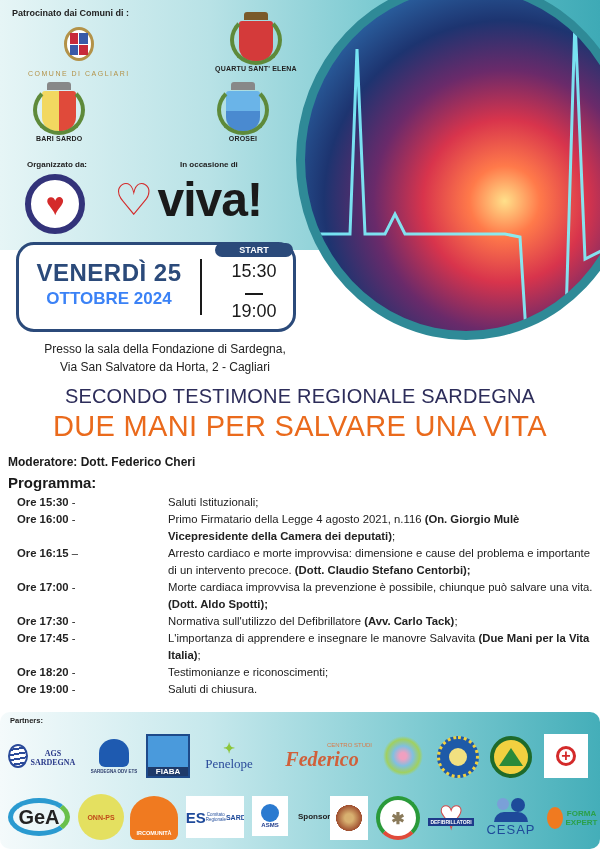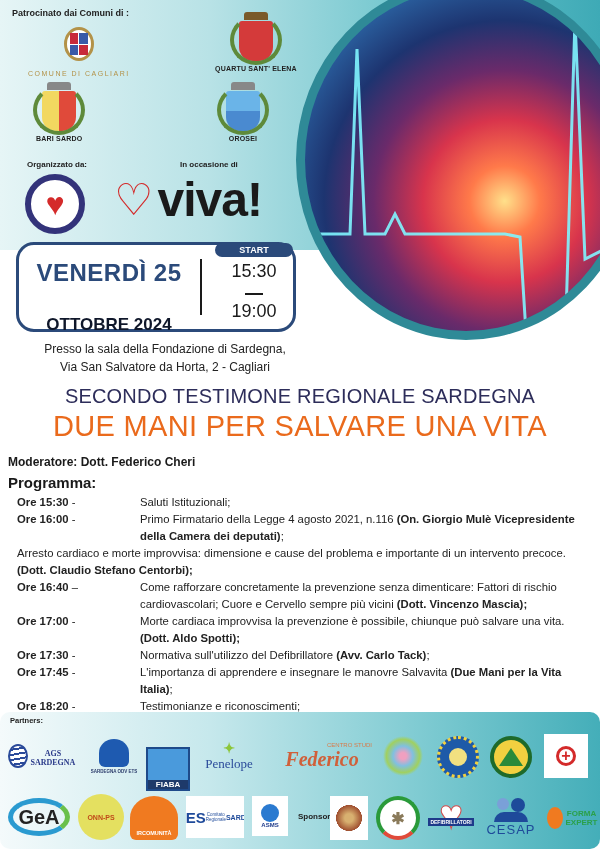--- a/index.html
+++ b/index.html
@@ -30,38 +30,38 @@
   .org-logo .heart { color: #d42a2a; font-size: 32px; line-height: 1; }
   .viva { position: absolute; left: 114px; top: 176px; display: flex; align-items: center; }
   .viva .heart-outline { color: #d42a2a; font-size: 44px; line-height: 1; margin-right: 4px; }
   .viva .word { font-size: 48px; font-weight: bold; color: #1a1a1a; letter-spacing: -1px; line-height: 1; }
 
   
   .date-box { position: absolute; left: 16px; top: 242px; width: 280px; height: 90px; border: 3px solid #2b4a7a;
     border-radius: 18px; background: #fff; }
   .date-main { position: absolute; left: 10px; top: 14px; width: 160px; text-align: center; }
   .date-day { font-size: 24px; font-weight: bold; color: #2b4a7a; letter-spacing: 0.5px; }
-  .date-month { font-size: 17px; font-weight: bold; color: #0f172a; margin-top: 28px; }
+  .date-month { font-size: 17px; font-weight: bold; color: #3b82f6; margin-top: 2px; }
   .date-divider { position: absolute; left: 181px; top: 14px; width: 2px; height: 56px; background: #1a1a1a; }
   .start-pill { position: absolute; left: 196px; top: -2px; width: 78px; height: 14px; border-radius: 8px; background: #2b4a7a;
     color: #fff; font-size: 9px; font-weight: bold; text-align: center; line-height: 14px; }
   .time-start, .time-end { position: absolute; left: 196px; width: 78px; text-align: center; font-size: 18px; color: #1a1a1a; }
   .time-start { top: 16px; }
   .time-dash { position: absolute; left: 226px; top: 48px; width: 18px; height: 2px; background: #1a1a1a; }
   .time-end { top: 56px; }
 
   .venue { position: absolute; left: 20px; top: 340px; width: 290px; text-align: center; font-size: 12px; line-height: 18px; color: #222; }
 
   .title1 { position: absolute; left: 0; width: 600px; top: 385px; text-align: center; font-size: 20px; color: #2d2d5a; letter-spacing: 0.2px; }
   .title2 { position: absolute; left: 0; width: 600px; top: 410px; text-align: center; font-size: 29px; color: #ea6a1c; letter-spacing: 0.3px; }
 
   .moderator { position: absolute; left: 8px; top: 455px; font-size: 12px; font-weight: bold; color: #1a1a1a; }
   .prog-title { position: absolute; left: 8px; top: 474px; font-size: 15px; font-weight: bold; color: #1a1a1a; }
   .prog-list { position: absolute; left: 17px; top: 494px; width: 580px; font-size: 11.3px; line-height: 17px; color: #222; }
-  .prog-row { display: flex; }
+  .prog-row { display: flex; gap: 28px; }
   .prog-time { width: 123px; flex: none; white-space: nowrap; }
   .prog-time b { font-weight: bold; }
   .prog-text { flex: 1; }
   .prog-text b { font-weight: bold; }
 
   
   .footer { position: absolute; left: 0; top: 712px; width: 600px; height: 137px;
     background: linear-gradient(90deg, #f4fafb 0%, #c6e8ec 35%, #7fcbd2 70%, #44aeb9 100%); border-radius: 10px; }
   .partners-label { position: absolute; left: 10px; top: 4px; font-size: 7.5px; font-weight: bold; color: #222; }
   .sponsor-label { position: absolute; left: 298px; top: 100px; font-size: 8px; font-weight: bold; color: #222; }
@@ -157,25 +157,22 @@
   <div class="prog-list">
     <div class="prog-row">
       <div class="prog-time"><b>Ore 15:30</b><span> - </span></div>
       <div class="prog-text"><span>Saluti Istituzionali;</span></div>
     </div>
     <div class="prog-row">
       <div class="prog-time"><b>Ore 16:00</b><span> - </span></div>
       <div class="prog-text"><span>Primo Firmatario della Legge 4 agosto 2021, n.116 </span><b>(On. Giorgio Mulè Vicepresidente della Camera dei deputati)</b><span>;</span></div>
     </div>
     <div class="prog-row">
+      <div class="prog-time"><b>Ore 16:15</b><span> – </span></div>
       <div class="prog-text"><span>Arresto cardiaco e morte improvvisa: dimensione e cause del problema e importante di un intervento precoce. </span><b>(Dott. Claudio Stefano Centorbi);</b></div>
-    </div>
-    <div class="prog-row">
-      <div class="prog-time"><b>Ore 16:40</b><span> – </span></div>
-      <div class="prog-text"><span>Come rafforzare concretamente la prevenzione senza dimenticare: Fattori di rischio cardiovascolari; Cuore e Cervello sempre più vicini </span><b>(Dott. Vincenzo Mascia);</b></div>
     </div>
     <div class="prog-row">
       <div class="prog-time"><b>Ore 17:00</b><span> - </span></div>
       <div class="prog-text"><span>Morte cardiaca improvvisa la prevenzione è possibile, chiunque può salvare una vita. </span><b>(Dott. Aldo Spotti);</b></div>
     </div>
     <div class="prog-row">
       <div class="prog-time"><b>Ore 17:30</b><span> - </span></div>
       <div class="prog-text"><span>Normativa sull'utilizzo del Defibrillatore </span><b>(Avv. Carlo Tack)</b><span>;</span></div>
     </div>
     <div class="prog-row">
@@ -196,21 +193,21 @@
     <div class="partners-label">Partners:</div>
 
     <div class="logo" style="left:8px;top:22px;width:70px;height:44px;flex-direction:row;">
       <div style="width:24px;height:24px;border-radius:50%;border:2px solid #2a4a9a;background:repeating-linear-gradient(170deg,#fff 0 3px,#2a4a9a 3px 5px);"></div>
       <div style="font-size:8px;color:#2a3a8a;font-family:'Liberation Serif',serif;margin-top:3px;">AGS SARDEGNA</div>
     </div>
     <div class="logo" style="left:88px;top:20px;width:52px;height:48px;flex-direction:column;">
       <div style="width:30px;height:28px;border-radius:50% 50% 6px 6px;background:#1e5ab0;"></div>
       <div style="font-size:4.5px;color:#2a3a6a;margin-top:2px;">SARDEGNA ODV ETS</div>
     </div>
-    <div class="logo" style="left:146px;top:22px;width:44px;height:44px;background:#4a9adc;border:2px solid #1e4a8a;align-items:flex-end;margin-top:13px;">
+    <div class="logo" style="left:146px;top:22px;width:44px;height:44px;background:#4a9adc;border:2px solid #1e4a8a;align-items:flex-end;">
       <div style="font-size:8px;color:#fff;background:#1e3a6a;width:100%;">FIABA</div>
     </div>
     <div class="logo" style="left:198px;top:22px;width:62px;height:44px;flex-direction:column;">
       <div style="color:#8cc63a;font-size:14px;">✦</div>
       <div style="font-size:13px;color:#2a4a9a;font-family:'Liberation Serif',serif;font-weight:normal;">Penelope</div>
     </div>
     <div class="logo" style="left:272px;top:24px;width:100px;height:40px;flex-direction:column;">
       <div style="font-size:6px;color:#d87a4a;font-weight:normal;align-self:flex-end;">CENTRO STUDI</div>
       <div style="font-size:20px;color:#d0603a;font-family:'Liberation Serif',serif;font-style:italic;">Federico</div>
     </div>

